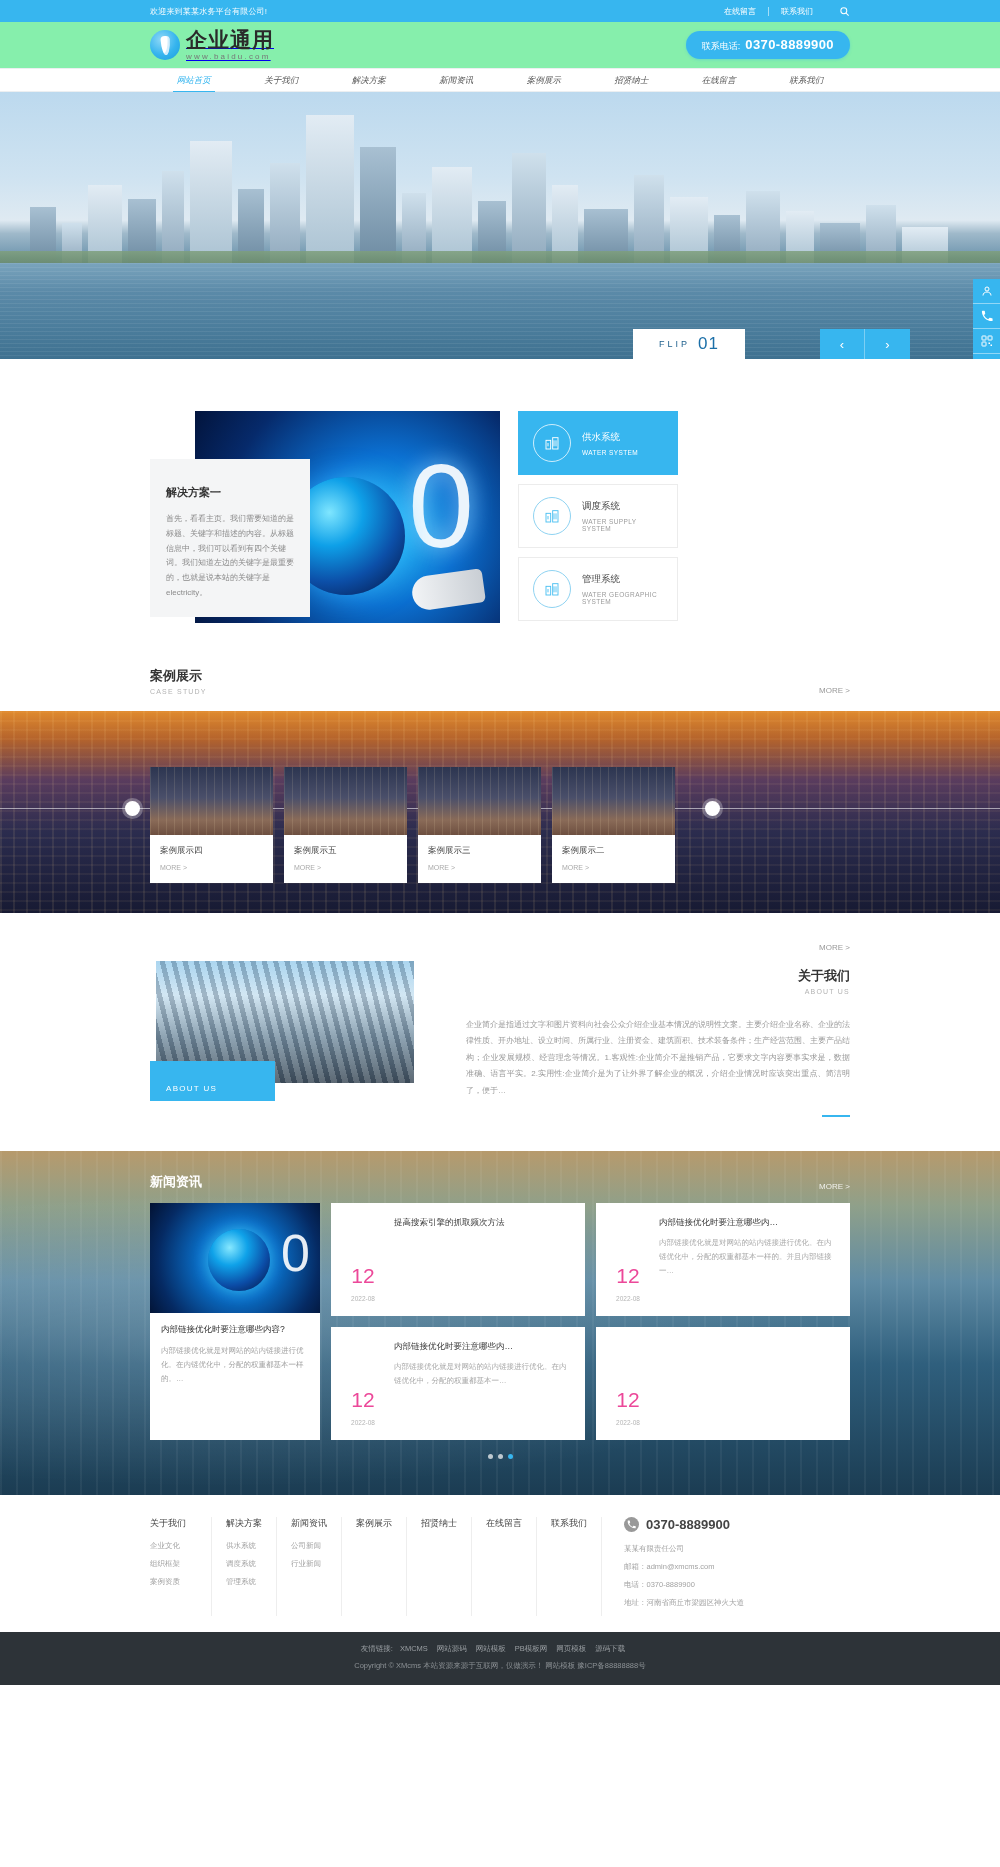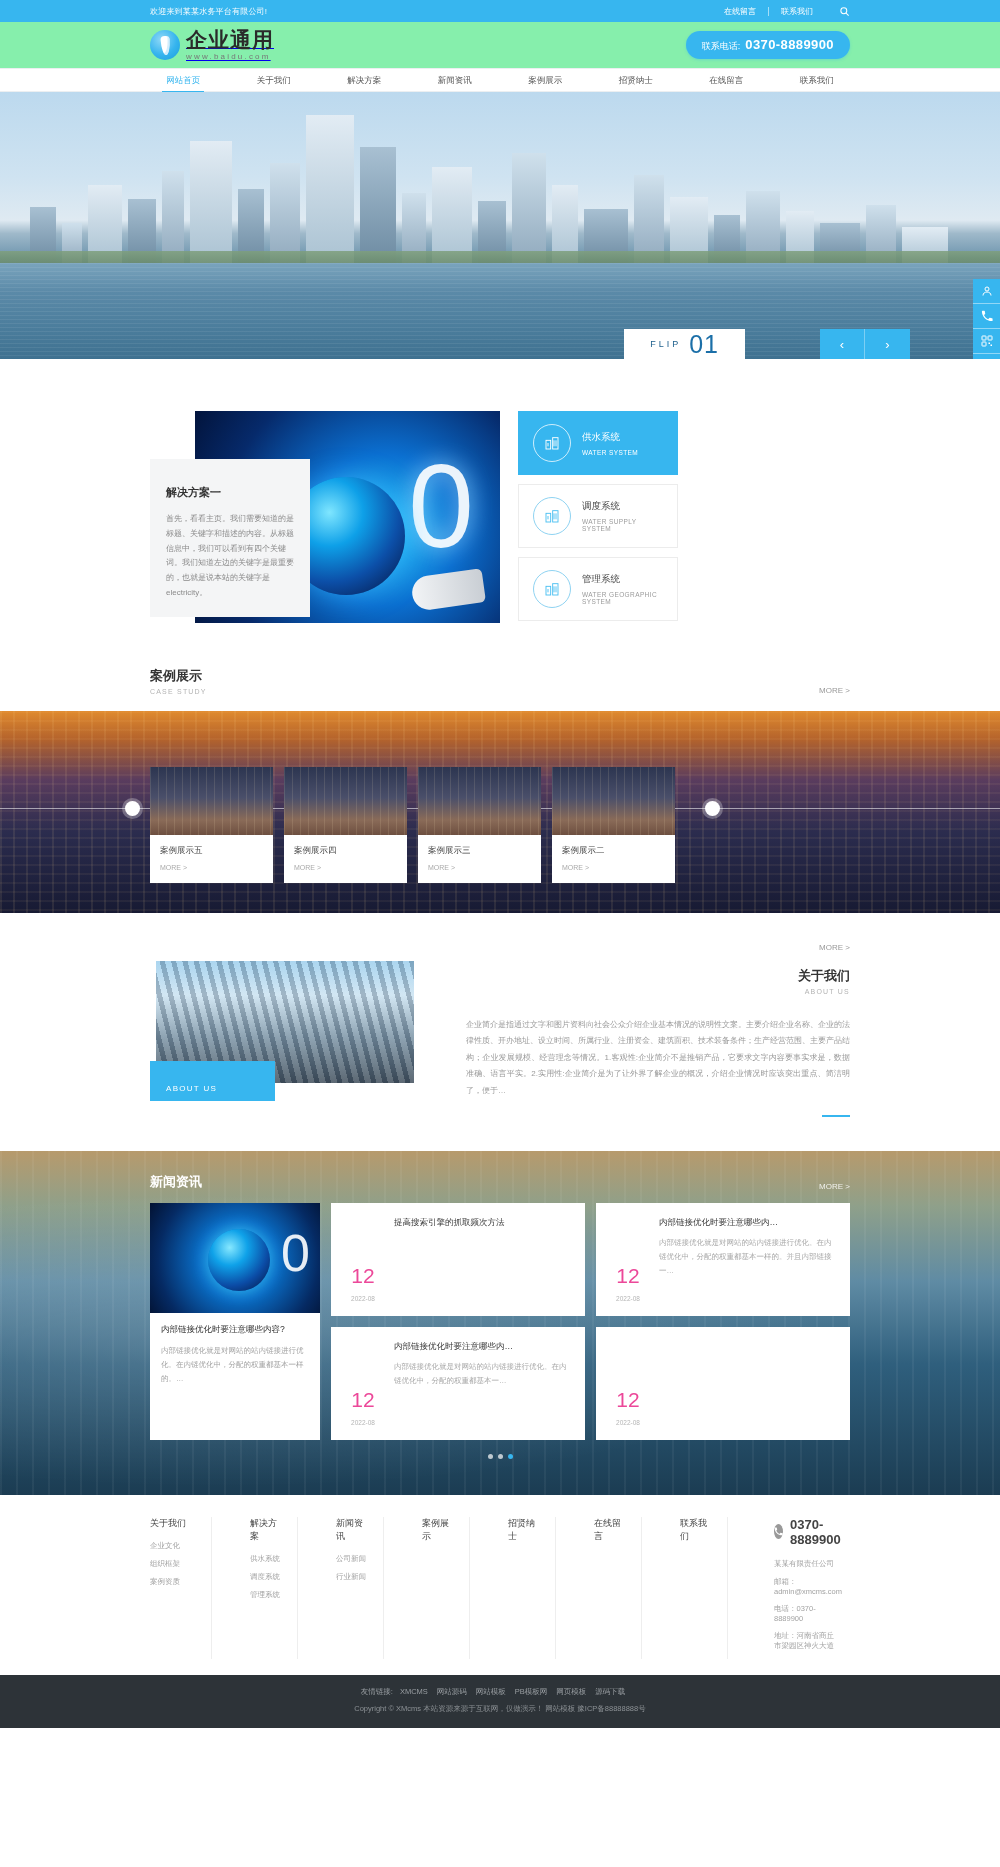--- a/index.html
+++ b/index.html
@@ -5,21 +5,21 @@
 <style>
   * { box-sizing: border-box; margin: 0; padding: 0; }
   html, body { width: 1000px; }
   body {
     font-family: "Liberation Sans", "DejaVu Sans", sans-serif;
     background: #ffffff;
     color: #333;
     font-size: 12px;
     -webkit-font-smoothing: antialiased;
   }
-  .wrap { width: 700px; margin: 0 auto; position: relative; gap: 24px; }
+  .wrap { width: 700px; margin: 0 auto; position: relative; }
 
   
   .topbar {
     height: 22px; background: #37b6ef; color: #fff;
     display: flex; align-items: center; font-size: 8px;
   }
   .topbar .wrap { display: flex; align-items: center; justify-content: space-between; }
   .topbar-welcome { opacity: .95; letter-spacing: .2px; }
   .topbar-right { display: flex; align-items: center; gap: 0; }
   .topbar-right a { color: #fff; text-decoration: none; padding: 0 12px; font-size: 8px; }
@@ -54,21 +54,21 @@
     box-shadow: 0 1px 3px rgba(55,182,239,.35);
   }
   .tel-label { font-size: 9px; }
   .tel-num { font-size: 13px; font-weight: bold; letter-spacing: .4px; }
 
   
   .nav { border-top: 1px solid #eceff1; border-bottom: 1px solid #eceff1; height: 24px; background:#fff; }
   .nav .wrap { display: flex; height: 24px; }
   .nav-item {
     flex: 1; display: flex; align-items: center; justify-content: center;
-    font-size: 8.5px; color: #555; text-decoration: none; position: relative; height: 24px;
+    font-size: 8.5px; color: #555; text-decoration: none; position: relative; height: 24px; font-style: italic;
   }
   .nav-item.active { color: #37b6ef; }
   .nav-item.active::after {
     content: ""; position: absolute; left: 50%; transform: translateX(-50%);
     bottom: 0; width: 42px; height: 2px; background: #37b6ef;
   }
 
   
   .banner { position: relative; height: 267px; overflow: hidden; }
   .banner-sky {
@@ -90,21 +90,21 @@
   .greenbank {
     position: absolute; bottom: 86px; left: 0; right: 0; height: 22px;
     background: linear-gradient(to bottom, #7e9f7c, #5d7e5e);
     opacity: .85;
   }
   .banner-flip {
     position: absolute; right: 255px; bottom: 0; height: 30px;
     background: #fff; padding: 0 26px; display: flex; align-items: center; gap: 8px;
   }
   .flip-word { font-size: 9px; letter-spacing: 3px; color: #1d5f8c; }
-  .flip-num { font-size: 25px; color: #1b6fa8; font-weight: 300; letter-spacing: 1px; }
+  .flip-num { font-size: 17px; color: #1b6fa8; font-weight: 300; letter-spacing: 1px; }
   .banner-arrows { position: absolute; right: 90px; bottom: 0; display: flex; }
   .arrow-btn {
     width: 45px; height: 30px; background: #37b6ef; color: #fff;
     display: flex; align-items: center; justify-content: center; font-size: 13px;
     border-right: 1px solid rgba(255,255,255,.35); cursor: pointer;
   }
   .arrow-btn:last-child { border-right: none; }
 
   
   .rail { position: absolute; right: 0; top: 187px; width: 27px; z-index: 40; }
@@ -482,28 +482,28 @@
   </div>
 </div>
 <div class="case-band">
   <div class="case-line"></div>
   <div class="case-dot l"></div>
   <div class="case-dot r"></div>
   <div class="case-track" id="case-track">
       <div class="case-card">
         <div class="case-thumb"></div>
         <div class="case-body">
-          <div class="case-name">案例展示五</div>
+          <div class="case-name">案例展示四</div>
           <div class="case-more">MORE &gt;</div>
         </div>
       </div>
       <div class="case-card">
         <div class="case-thumb"></div>
         <div class="case-body">
-          <div class="case-name">案例展示四</div>
+          <div class="case-name">案例展示五</div>
           <div class="case-more">MORE &gt;</div>
         </div>
       </div>
       <div class="case-card">
         <div class="case-thumb"></div>
         <div class="case-body">
           <div class="case-name">案例展示三</div>
           <div class="case-more">MORE &gt;</div>
         </div>
       </div>

